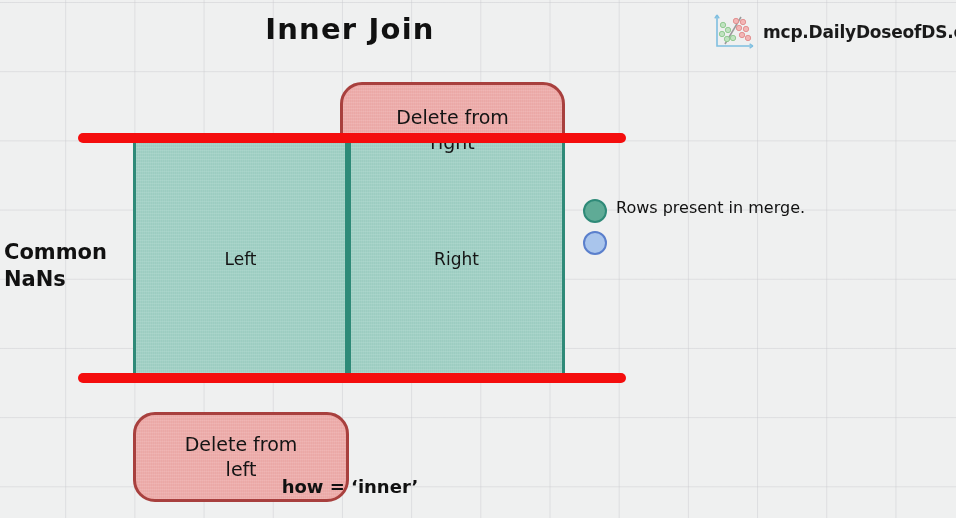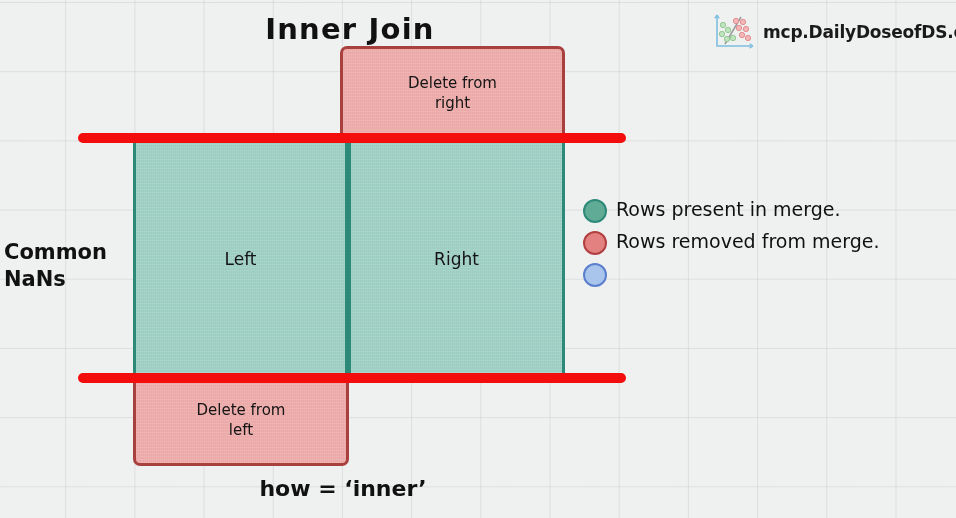--- a/index.html
+++ b/index.html
@@ -63,23 +63,24 @@
     display: flex;
     align-items: center;
     justify-content: center;
     text-align: center;
     font-family: "DejaVu Sans", sans-serif;
     color: #141414;
   }
   .box-red {
     background-color: #eeaaa8;
     border: 3px solid #a8403e;
-    border-radius: 7px;
-    font-size: 15px;
+    border-radius: 22px;
+    font-size: 19px;
     line-height: 1.32;
+    margin-top: 36px;
   }
   .box-teal {
     background-color: #9ed0c4;
     border: 3px solid #2e8a78;
     font-size: 17px;
   }
   
   .noise::after {
     content: "";
     position: absolute;
@@ -120,26 +121,26 @@
     font-family: "DejaVu Sans", sans-serif;
     font-size: 21px;
     font-weight: bold;
     line-height: 1.28;
     color: #111111;
   }
 
   
   .caption {
     position: absolute;
-    left: 173px;
+    left: 180px;
     top: 476px;
     width: 340px;
     text-align: center;
     font-family: "DejaVu Sans", sans-serif;
-    font-size: 22px;
+    font-size: 18px;
     font-weight: bold;
     color: #111111;
   }
 
   
   .legend {
     position: absolute;
     left: 583px;
     top: 198px;
     width: 370px;
@@ -156,21 +157,21 @@
     border-radius: 50%;
     margin-right: 9px;
     margin-top: 1px;
     box-sizing: border-box;
   }
   .dot-green { background: #5fab96; border: 2px solid #2e8a78; }
   .dot-red   { background: #e38181; border: 2px solid #b34040; }
   .dot-blue  { background: #a9c5ec; border: 2px solid #5a7fcc; }
   .legend-text {
     font-family: "DejaVu Sans", sans-serif;
-    font-size: 19px;
+    font-size: 16px;
     line-height: 1.24;
     color: #111111;
   }
 </style>
 </head>
 <body>
 
 <div id="canvas">
 
   <div class="title">Inner Join</div>
@@ -220,21 +221,17 @@
   </div>
 
   <div class="caption">how = ‘inner’</div>
 
   <div class="legend">
     <div class="legend-row">
       <span class="legend-dot dot-green"></span>
       <span class="legend-text">Rows present in merge.</span>
     </div>
     <div class="legend-row">
-      <span class="legend-dot dot-red"></span>
-      <span class="legend-text">Rows removed from merge.</span>
-    </div>
-    <div class="legend-row">
       <span class="legend-dot dot-blue"></span>
     </div>
   </div>
 
 </div>
 
 </body></html>

